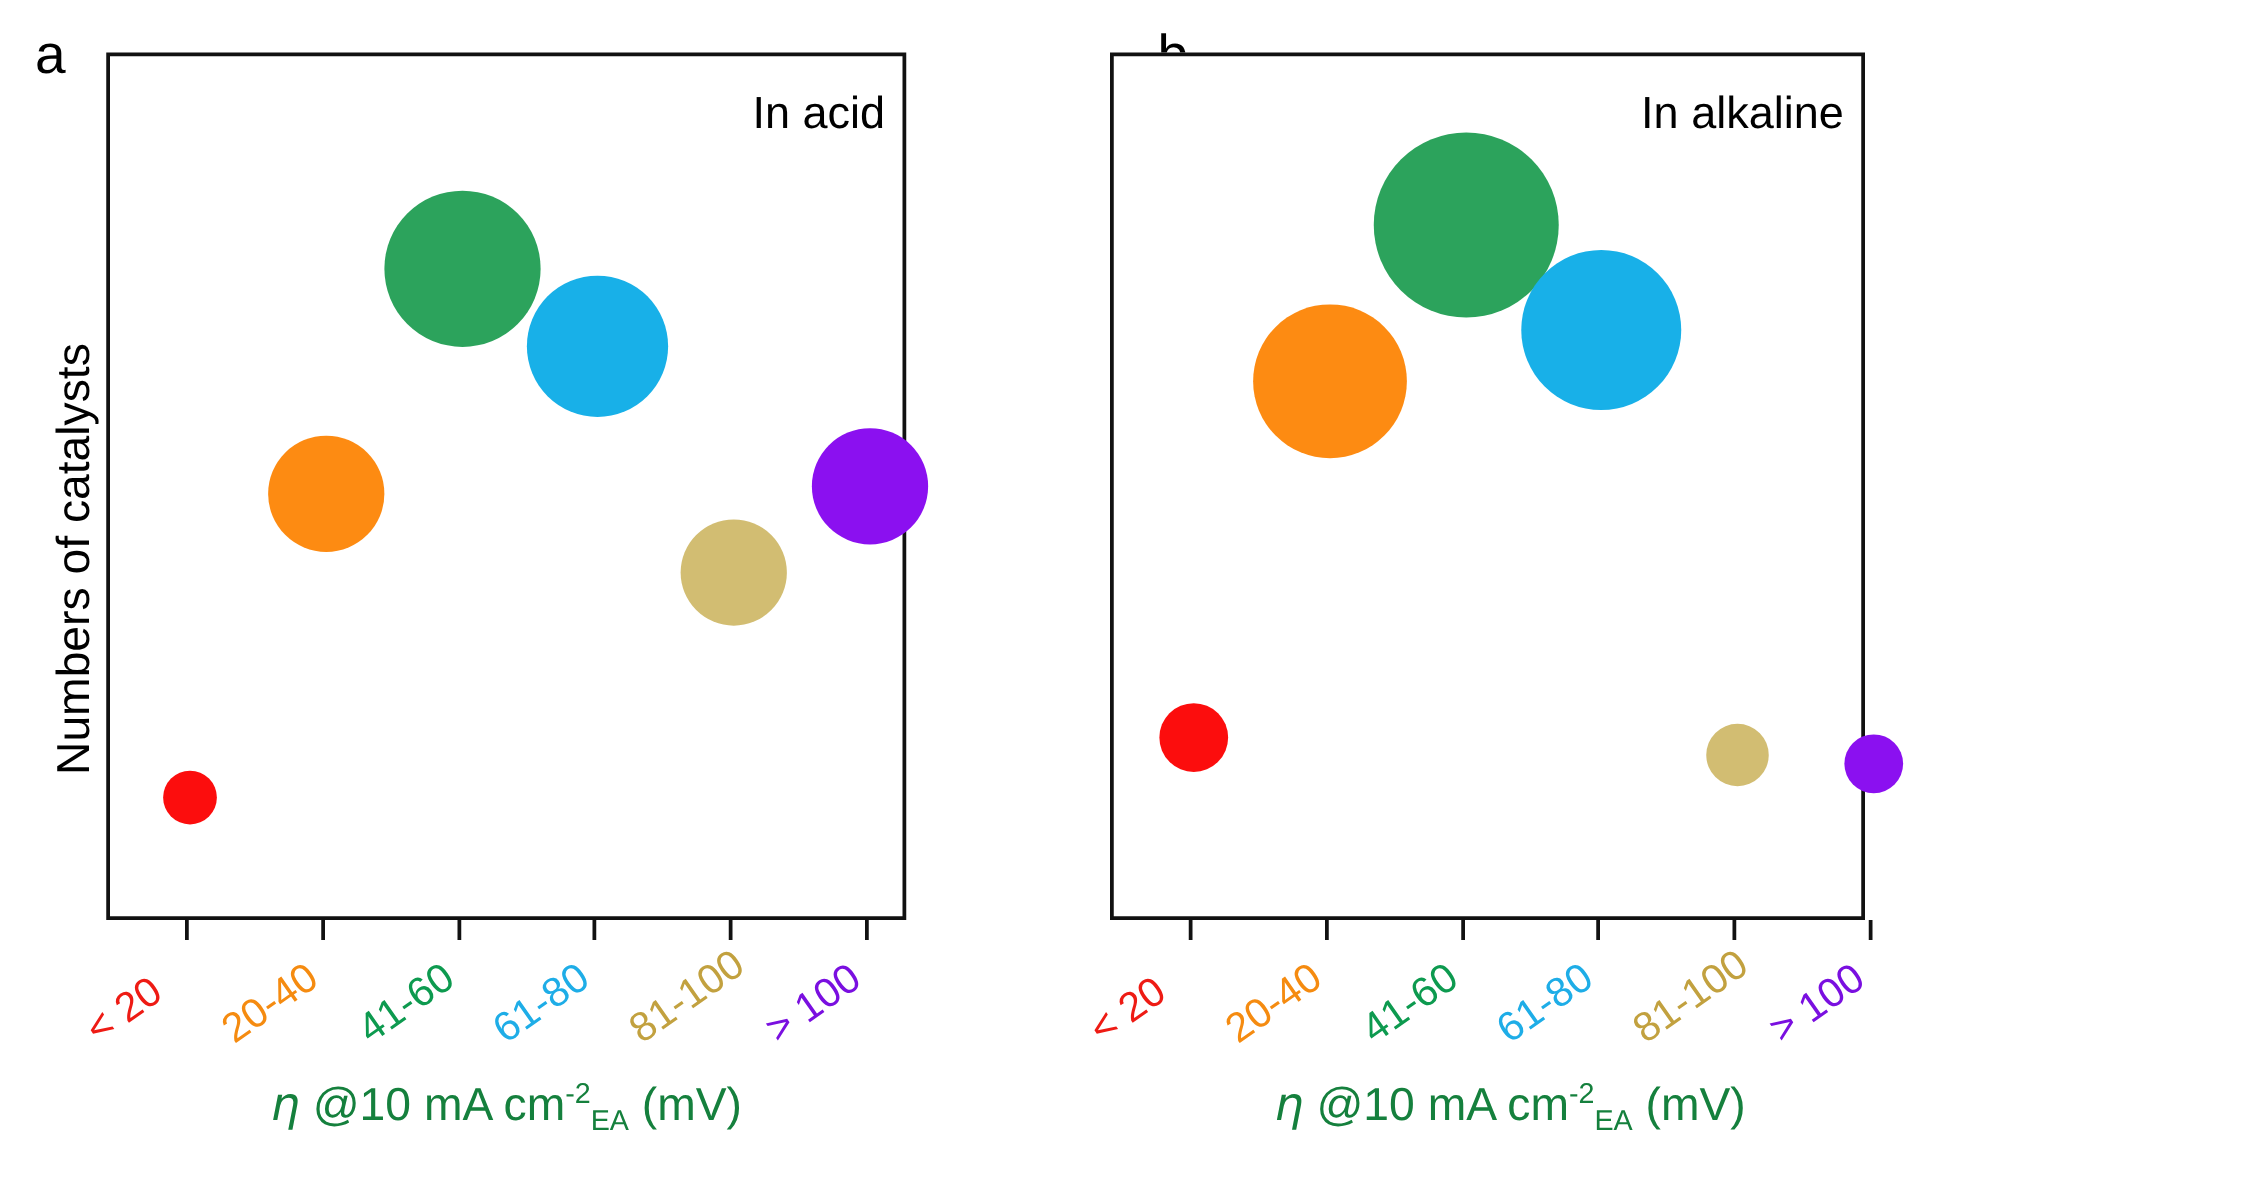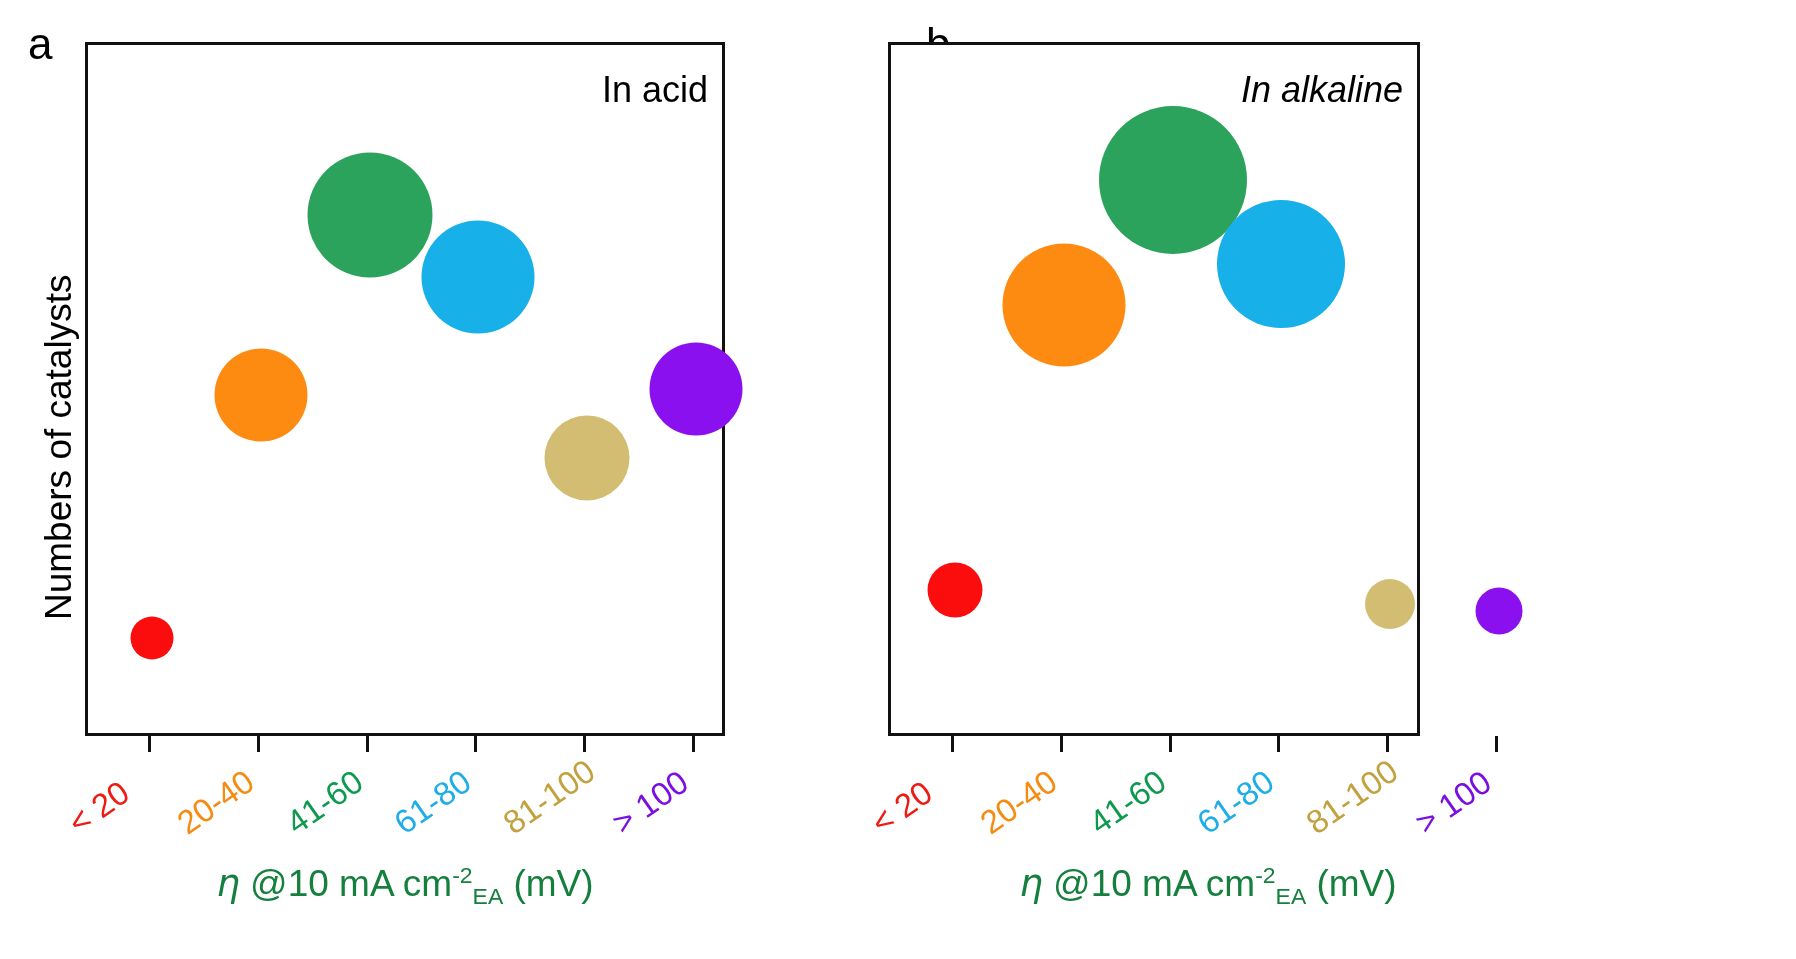--- a/index.html
+++ b/index.html
@@ -129,21 +129,21 @@
       <span class="eta">η</span><span> @10 mA cm</span><sup>-2</sup><sub>EA</sub><span> (mV)</span>
     </div>
   </div>
 
   <div class="panel panel-b">
 
     <div class="panel-letter" style="left:28px;top:22px;">b</div>
 
     <div class="ylabel" style="left:38px;top:620px;">Numbers of catalysts</div>
 
-    <div class="plotbox" style="left:-10px;top:42px;width:532px;height:694px;font-style:italic;">
+    <div class="plotbox" style="left:-10px;top:42px;width:604px;height:694px;">
       <div class="plot-inner" id="plot-b">
           <div class="bubble" title="&lt; 20: 6" style="width: 55px; height: 55px; left: 64px; top: 544.79px; background: rgb(252, 13, 13);"></div>
           <div class="bubble" title="20-40: 48" style="width: 123px; height: 123px; left: 172.8px; top: 260.25px; background: rgb(253, 139, 18);"></div>
           <div class="bubble" title="41-60: 66" style="width: 148px; height: 148px; left: 281.6px; top: 135.33px; background: rgb(44, 163, 92);"></div>
           <div class="bubble" title="61-80: 52" style="width: 128px; height: 128px; left: 390.4px; top: 218.61px; background: rgb(24, 176, 232);"></div>
           <div class="bubble" title="81-100: 5" style="width: 50px; height: 50px; left: 499.2px; top: 558.67px; background: rgb(210, 189, 114);"></div>
           <div class="bubble" title="&gt; 100: 4" style="width: 47px; height: 47px; left: 608px; top: 565.61px; background: rgb(139, 16, 240);"></div>
         </div>
       <div class="annot" style="right:14px;top:24px;">In alkaline</div>
     </div>

